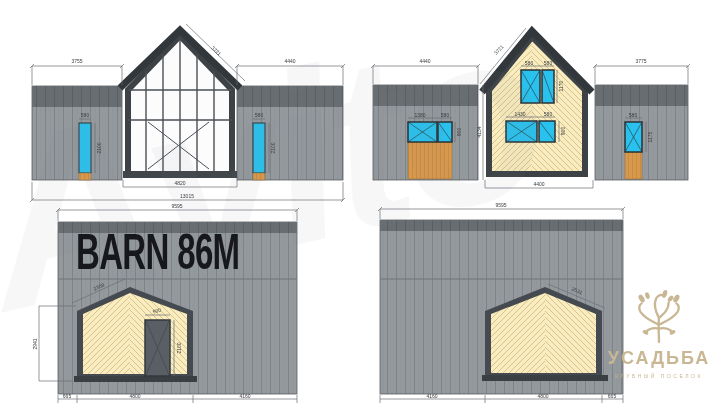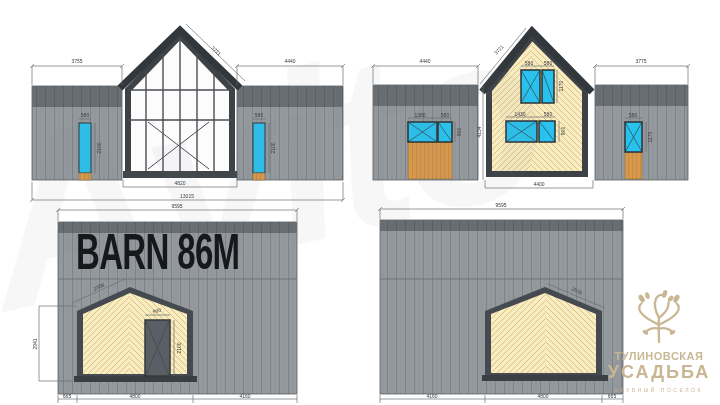--- a/index.html
+++ b/index.html
@@ -289,18 +289,17 @@
     <g fill="#c9b794">
       <ellipse cx="22" cy="13" rx="2.6" ry="4.4" transform="rotate(-30 22 13)"></ellipse>
       <ellipse cx="58" cy="13" rx="2.6" ry="4.4" transform="rotate(30 58 13)"></ellipse>
       <ellipse cx="46" cy="8" rx="2.4" ry="4" transform="rotate(15 46 8)"></ellipse>
       <ellipse cx="52" cy="13" rx="2.2" ry="3.6" transform="rotate(40 52 13)"></ellipse>
       <ellipse cx="28" cy="10" rx="2.2" ry="3.6" transform="rotate(-15 28 10)"></ellipse>
       <ellipse cx="26" cy="48" rx="2" ry="3.2" transform="rotate(-60 26 48)"></ellipse>
       <ellipse cx="54" cy="48" rx="2" ry="3.2" transform="rotate(60 54 48)"></ellipse>
     </g>
   </svg>
-  <div class="l1">ТУЛИНОВСКАЯ</div>
   <div class="l2">УСАДЬБА</div>
   <div class="l3">клубный поселок</div>
 </div>
 
 </div>
 
 </body></html>

